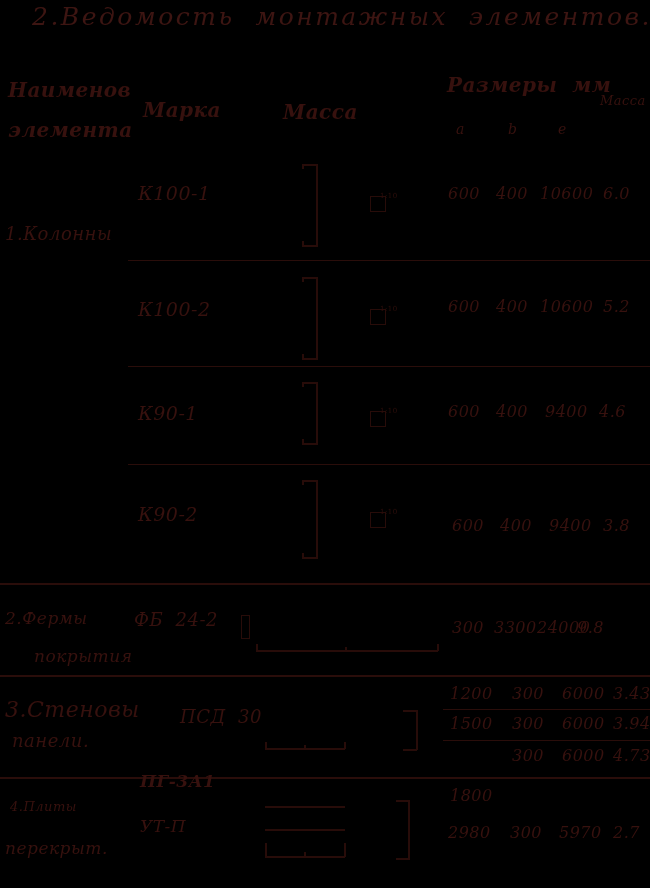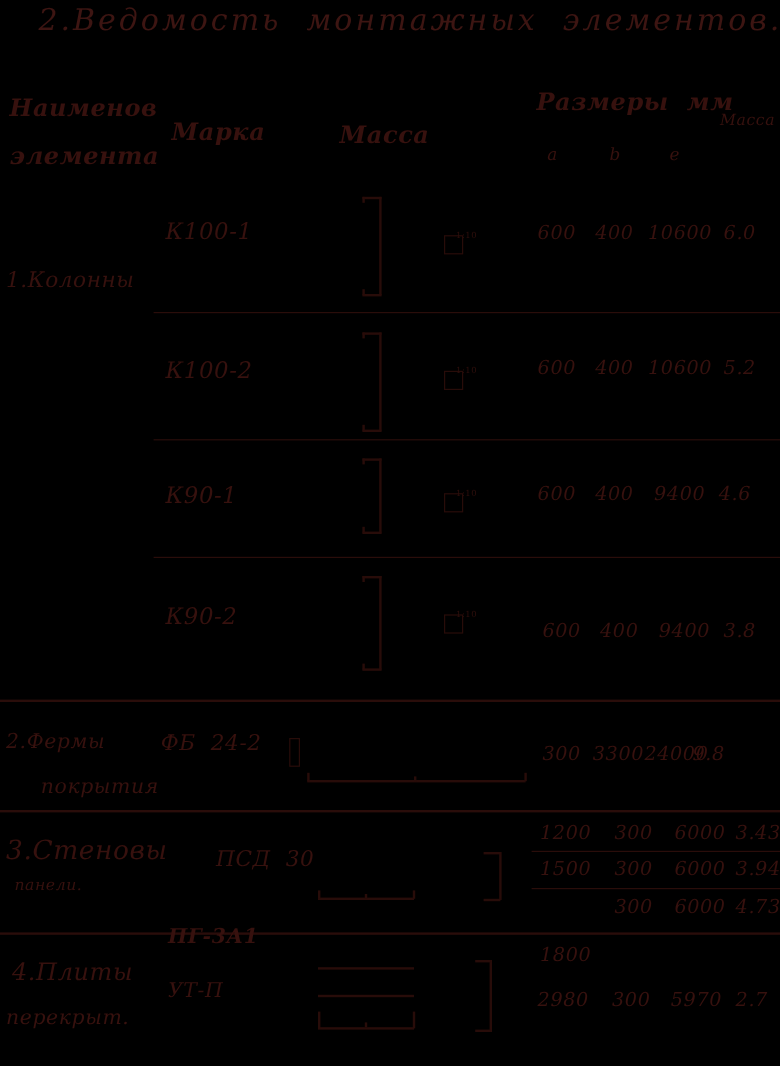--- a/index.html
+++ b/index.html
@@ -170,21 +170,21 @@
 
   <div class="box" style="left:241px;top:615px;width:7px;height:22px;"></div>
   <div class="sk skh" style="left:256px;top:650px;width:182px;"></div>
   <div class="sk skv" style="left:256px;top:644px;height:7px;"></div>
   <div class="sk skv" style="left:437px;top:644px;height:7px;"></div>
   <div class="sk skv" style="left:345px;top:647px;height:4px;"></div>
 
   <div class="line h" style="left:0px;top:675px;width:650px;height:2px;"></div>
 
   <div class="txt cell" style="left:5px;top:698px;font-size:22px;">3.Стеновы</div>
-  <div class="txt cell" style="left:12px;top:732px;font-size:13px;">панели.</div>
+  <div class="txt cell" style="left:12px;top:732px;font-size:18px;">панели.</div>
   <div class="txt cell" style="left:140px;top:708px;font-size:18px;margin-left:40px;">ПСД  30</div>
 
   <div class="txt dim" style="left:450px;top:686px;">1200</div>
   <div class="txt dim" style="left:512px;top:686px;">300</div>
   <div class="txt dim" style="left:562px;top:686px;">6000</div>
   <div class="txt dim" style="left:613px;top:686px;">3.43</div>
 
   <div class="line h" style="left:443px;top:709px;width:207px;"></div>
 
   <div class="txt dim" style="left:450px;top:716px;">1500</div>
@@ -202,21 +202,21 @@
   <div class="sk skh" style="left:265px;top:748px;width:80px;"></div>
   <div class="sk skv" style="left:265px;top:742px;height:7px;"></div>
   <div class="sk skv" style="left:344px;top:742px;height:7px;"></div>
   <div class="sk skv" style="left:304px;top:745px;height:4px;"></div>
   <div class="sk skv" style="left:416px;top:710px;height:40px;"></div>
   <div class="sk skh" style="left:403px;top:710px;width:14px;"></div>
   <div class="sk skh" style="left:403px;top:749px;width:14px;"></div>
 
   <div class="line h" style="left:0px;top:777px;width:650px;height:2px;"></div>
 
-  <div class="txt cell" style="left:10px;top:800px;font-size:20px;">4.Плиты</div>
+  <div class="txt cell" style="left:10px;top:800px;font-size:13px;">4.Плиты</div>
   <div class="txt cell" style="left:5px;top:840px;font-size:17px;">перекрыт.</div>
   <div class="txt cell" style="left:140px;top:773px;font-size:17px;font-weight:bold;">ПГ-3А1</div>
   <div class="txt cell" style="left:140px;top:818px;font-size:17px;">УТ-П</div>
   <div class="txt dim" style="left:448px;top:825px;">2980</div>
   <div class="txt dim" style="left:510px;top:825px;">300</div>
   <div class="txt dim" style="left:559px;top:825px;">5970</div>
   <div class="txt dim" style="left:613px;top:825px;">2.7</div>
 
   <div class="sk skh" style="left:265px;top:806px;width:80px;"></div>
   <div class="sk skh" style="left:265px;top:829px;width:80px;"></div>

